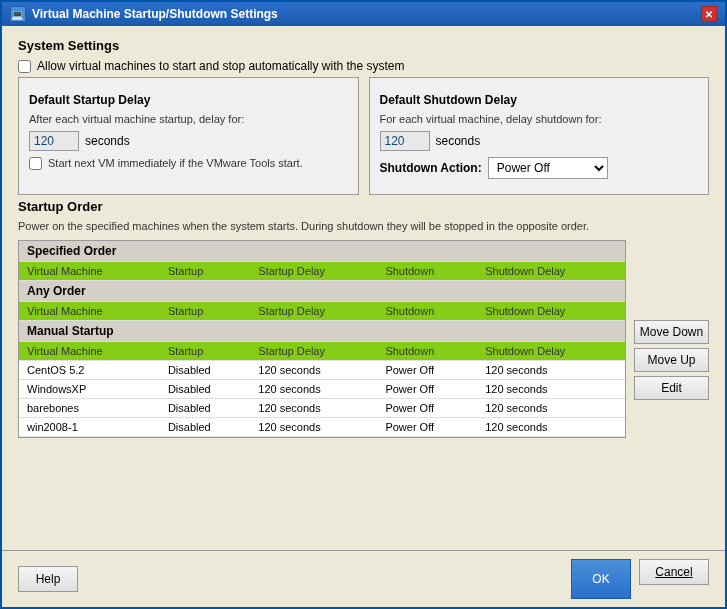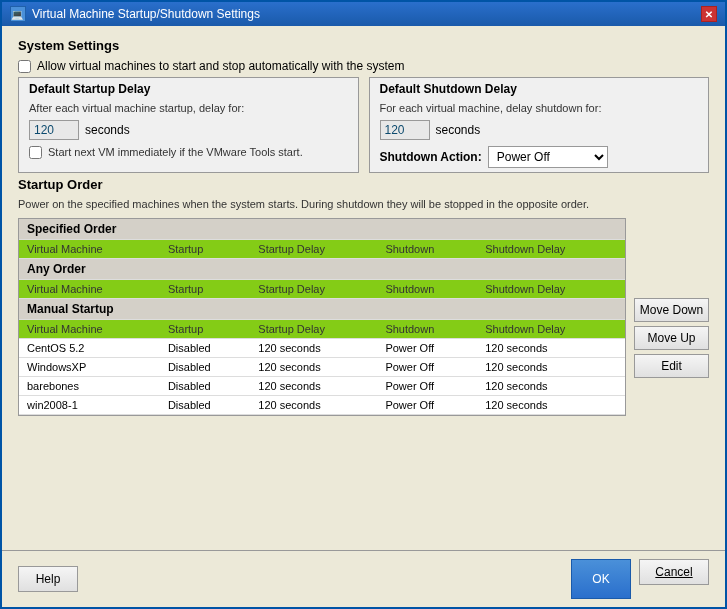--- a/index.html
+++ b/index.html
@@ -41,21 +41,21 @@
       height: 16px;
       background: #4a90d9;
       border: 1px solid #2060aa;
       display: flex;
       align-items: center;
       justify-content: center;
       font-size: 10px;
       color: white;
     }
     .title-text {
-      font-weight: normal;
+      font-weight: bold;
       font-size: 12px;
     }
     .close-btn {
       width: 16px;
       height: 16px;
       background: #cc3333;
       border: 1px solid #aa2222;
       color: white;
       font-size: 10px;
       display: flex;
@@ -87,21 +87,21 @@
       height: 13px;
     }
     .delay-panels {
       display: flex;
       gap: 10px;
     }
     .delay-panel {
       flex: 1;
       border: 1px solid #999;
       background: #f0f0f0;
-      padding: 4px 10px;
+      padding: 15px 10px;
     }
     .delay-panel-title {
       font-weight: bold;
       font-size: 12px;
       margin-bottom: 6px;
     }
     .delay-panel-desc {
       font-size: 11px;
       margin-bottom: 6px;
       color: #333;

